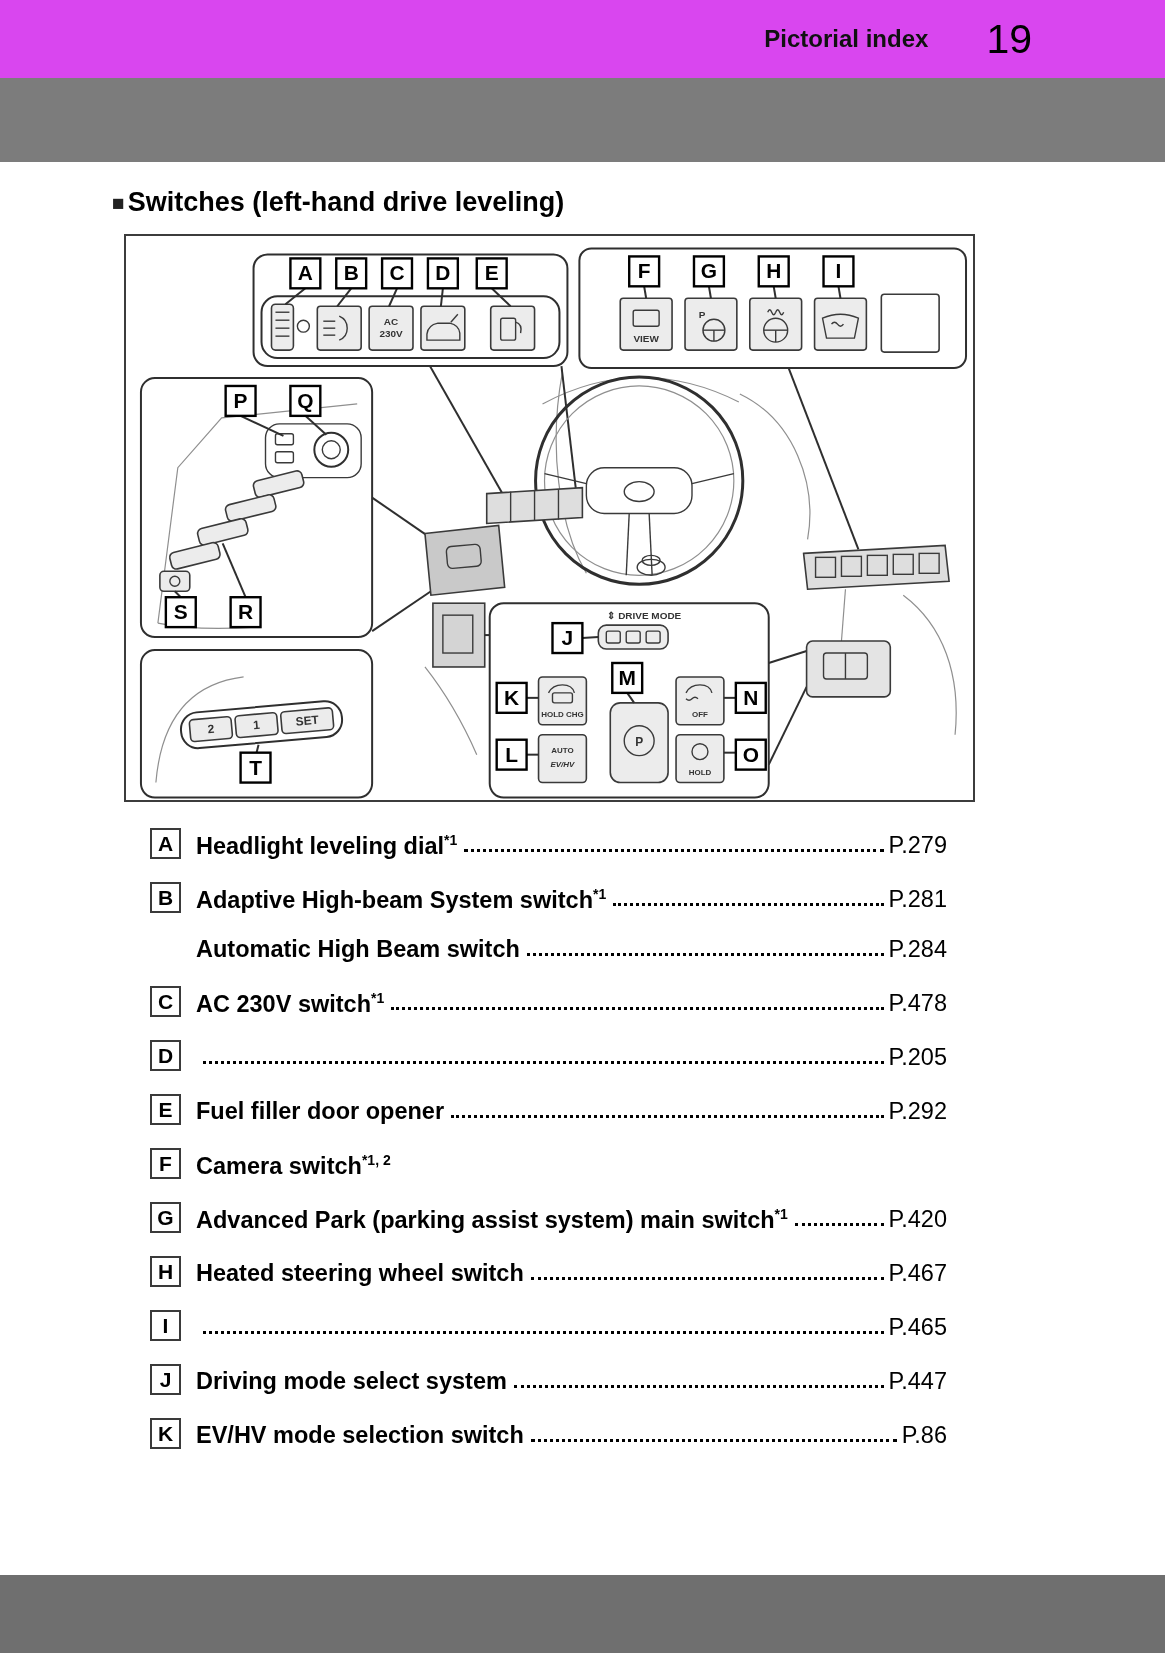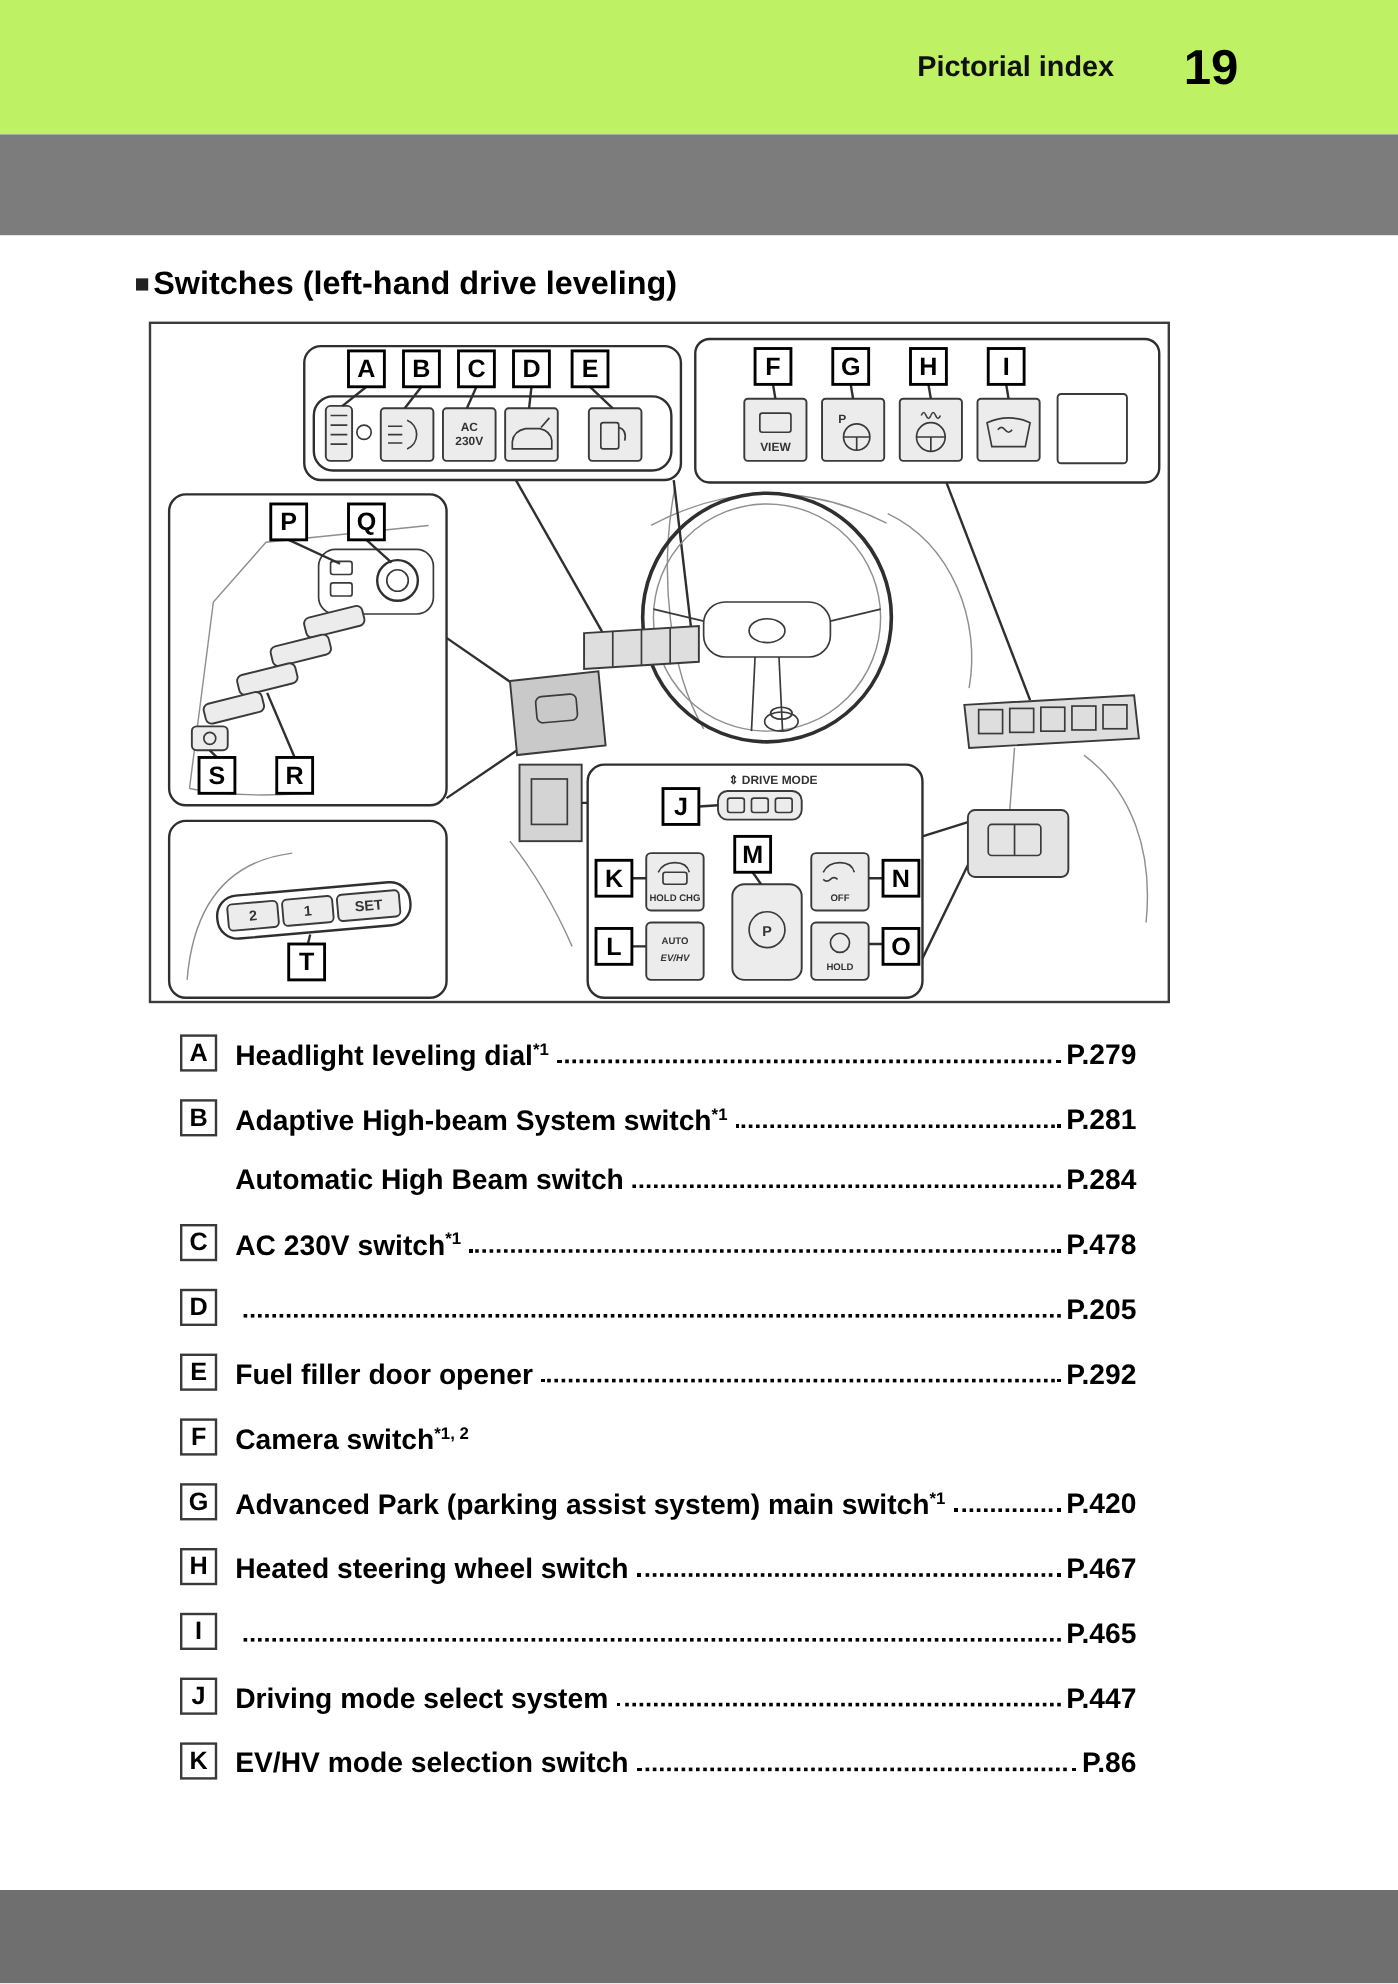--- a/index.html
+++ b/index.html
@@ -1,22 +1,22 @@
 <!DOCTYPE html>
 <html><head>
 <meta charset="utf-8">
 <style>
   * { margin:0; padding:0; box-sizing:border-box; }
   html,body { background:#ffffff; }
   body { width:1165px; font-family:"Liberation Sans",sans-serif; }
   .page { position:relative; width:1165px; height:1653px; background:#fff; overflow:hidden; }
 
-  .page-header { height:112px; background:#bef264; display:flex; align-items:center; justify-content:flex-end; padding-right:133px; }
+  .page-header { height:78px; background:#d946ef; display:flex; align-items:center; justify-content:flex-end; padding-right:133px; }
   .header-title { font-size:24px; font-weight:700; color:#111; }
-  .header-page-number { font-size:41px; font-weight:700; color:#000; margin-left:58px; }
+  .header-page-number { font-size:41px; font-weight:400; color:#000; margin-left:58px; }
 
   .header-band { height:84px; background:#7c7c7c; }
 
   .content { padding-top:24px; }
   .section-title { margin-left:112px; font-size:27px; font-weight:700; color:#000; display:flex; align-items:center; line-height:1.2; }
   .section-marker { font-size:21px; margin-right:3px; color:#222; }
 
   .diagram-frame { margin:16px 0 0 124px; width:851px; height:568px; border:2px solid #3c3c3c; background:#fff; }
   .diagram-frame svg { display:block; width:100%; height:100%; }
 
@@ -38,21 +38,21 @@
   .tl3 { font:700 8px "Liberation Sans",sans-serif; text-anchor:middle; fill:#333; }
   .tl3i{ font:italic 700 8px "Liberation Sans",sans-serif; text-anchor:middle; fill:#333; }
 
   .index-list { margin:26px 218px 0 150px; }
   .index-line { display:flex; align-items:flex-end; margin-bottom:23px; }
   .key-box { width:31px; height:31px; border:2px solid #3a3a3a; display:flex; align-items:center; justify-content:center; font-size:21px; font-weight:700; color:#000; margin-right:15px; flex:none; }
   .key-spacer { width:46px; flex:none; }
   .item-label { font-size:23.5px; font-weight:700; color:#000; white-space:nowrap;text-align:right; }
   .item-label sup { font-size:14px; font-weight:700; }
   .leader { flex:1; border-bottom:3px dotted #000; margin:0 5px 7px 7px; min-width:18px; }
-  .page-ref { font-size:23.5px; font-weight:700; color:#000; flex:none; }
+  .page-ref { font-size:23.5px; font-weight:400; color:#000; flex:none; }
 
   .footer-band { position:absolute; left:0; bottom:0; width:100%; height:78px; background:#6f6f6f; }
 </style>
 </head>
 <body>
 
 <div class="page">
 
   <header class="page-header">
     <span class="header-title">Pictorial index</span>

